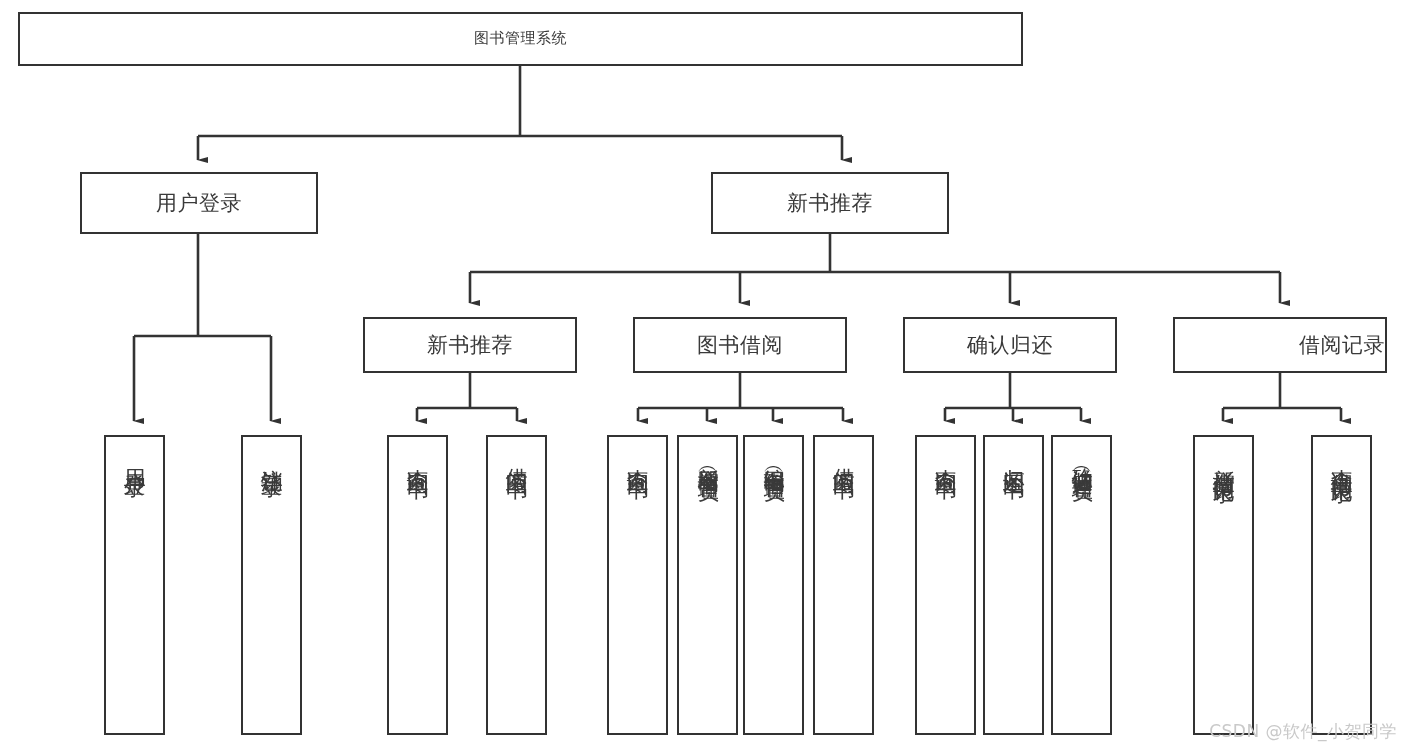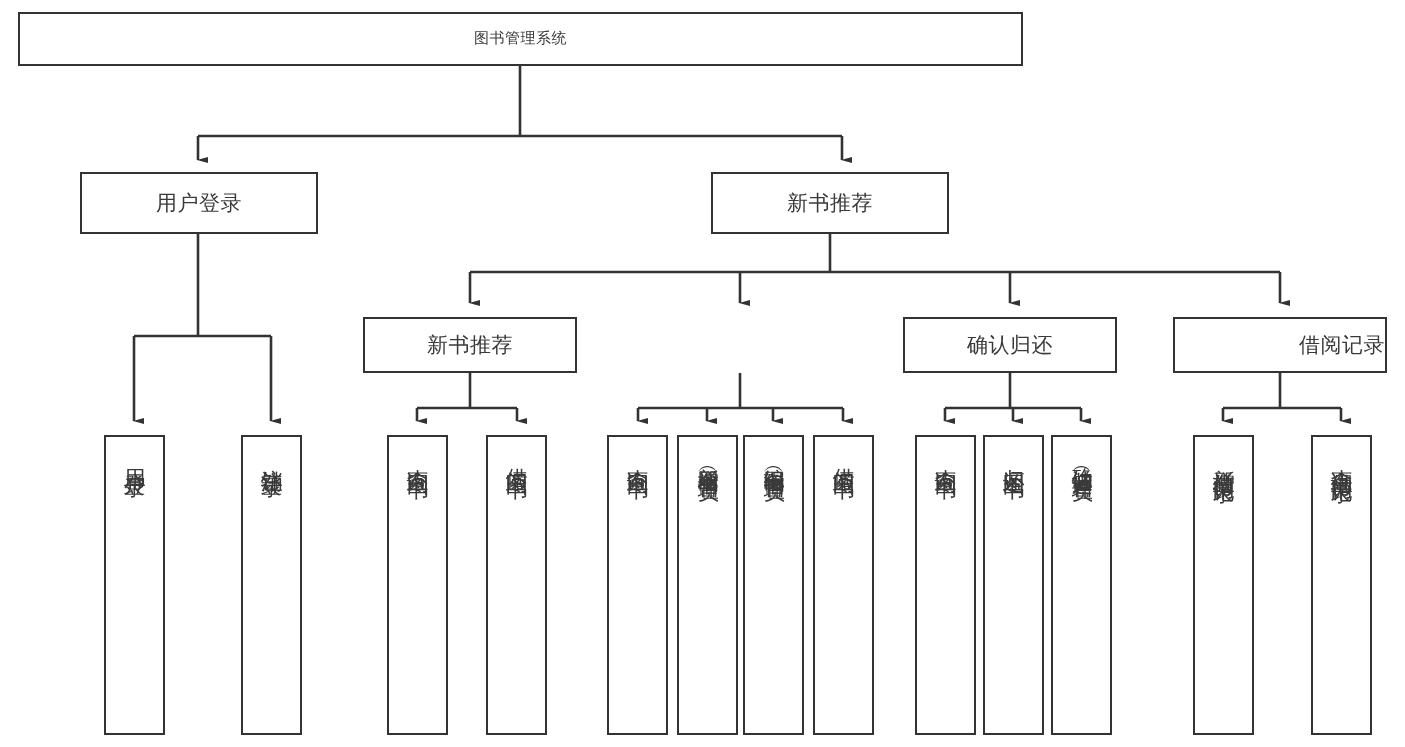--- a/index.html
+++ b/index.html
@@ -123,20 +123,23 @@
   <div class="node h" style="left:80px;top:172px;width:238px;height:62px;">
     <span class="lbl">用户登录</span>
   </div>
   <div class="node h" style="left:711px;top:172px;width:238px;height:62px;">
     <span class="lbl">新书推荐</span>
   </div>
 
   <div class="node h" style="left:363px;top:317px;width:214px;height:56px;">
     <span class="lbl">新书推荐</span>
   </div>
+  <div class="node h" style="left:633px;top:317px;width:214px;height:56px;">
+    <span class="lbl">图书借阅</span>
+  </div>
   <div class="node h" style="left:903px;top:317px;width:214px;height:56px;">
     <span class="lbl">确认归还</span>
   </div>
   <div class="node h" style="left:1173px;top:317px;width:214px;height:56px;justify-content:flex-end;">
     <span class="lbl">借阅记录</span>
   </div>
 
   <div class="node v" style="left:104px;top:435px;width:61px;height:300px;">
     <span class="lbl">用户登录</span>
   </div>
@@ -174,13 +177,14 @@
     <span class="lbl">确认归还（管理员）</span>
   </div>
 
   <div class="node v" style="left:1193px;top:435px;width:61px;height:300px;">
     <span class="lbl">新增借阅记录</span>
   </div>
   <div class="node v" style="left:1311px;top:435px;width:61px;height:300px;">
     <span class="lbl">查询借阅记录</span>
   </div>
 
+  <div id="watermark">CSDN @软件_小贺同学</div>
 </div>
 
 </body></html>

